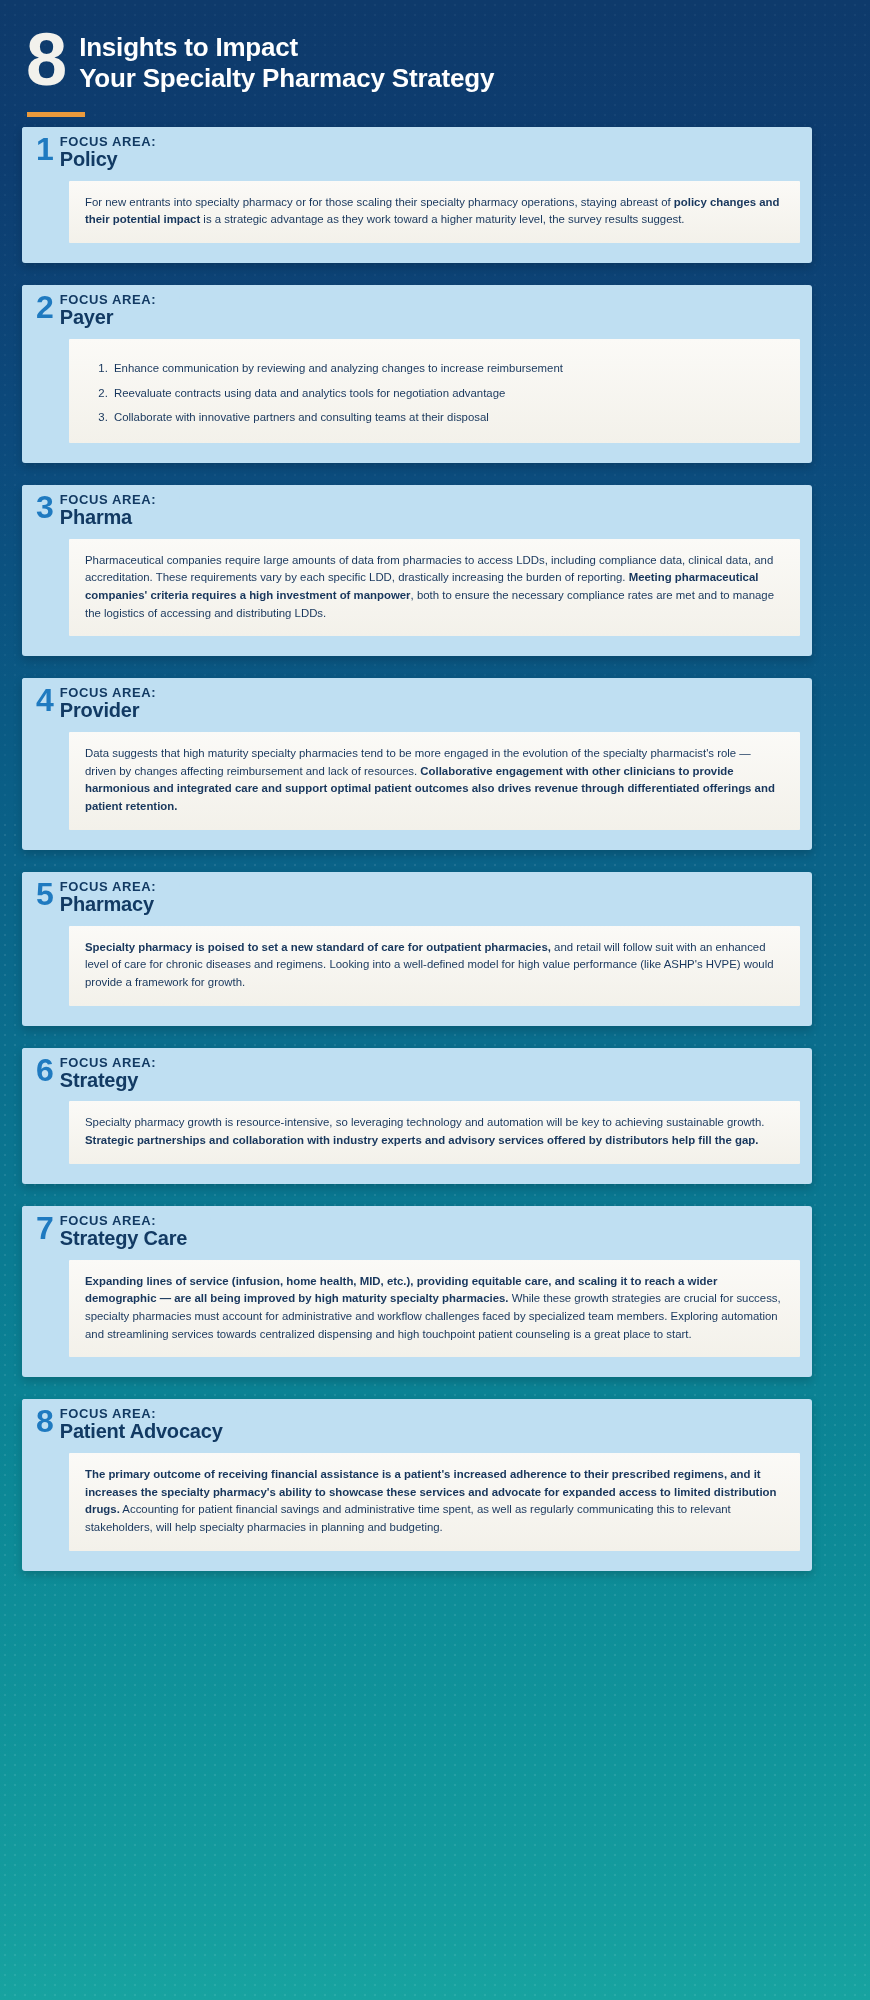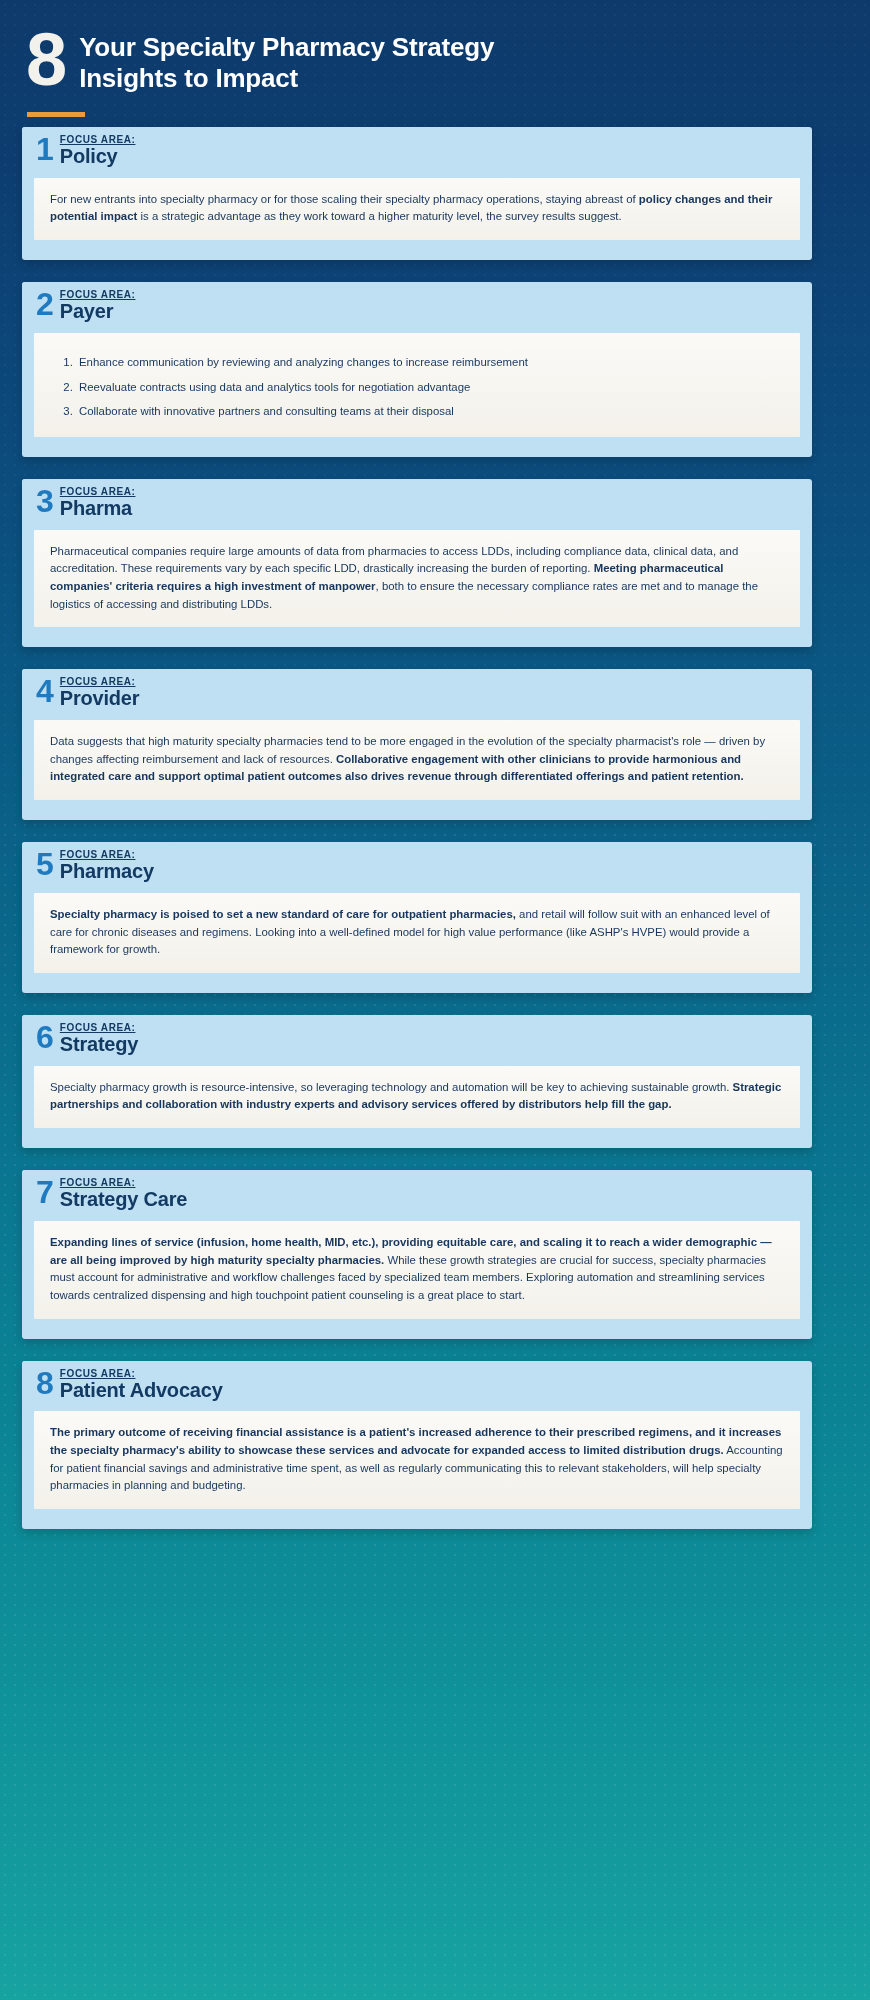--- a/index.html
+++ b/index.html
@@ -131,41 +131,41 @@
   .card-num {
     font-size: 32px;
     font-weight: 700;
     color: #1f7ac0;
     line-height: 0.94;
     margin-right: 7px;
     letter-spacing: -1px;
   }
   .tab-text { padding-top: 1px; }
   .focus-label {
-    font-size: 10px;
+    font-size: 13px;
     font-weight: 700;
     letter-spacing: 0.6px;
     color: #123a63;
     line-height: 1;
     margin-bottom: 1px;
-    text-decoration: underline;
   }
   .focus-name {
     font-size: 20px;
     font-weight: 700;
     color: #123a63;
     line-height: 1.04;
     letter-spacing: -0.2px;
     white-space: nowrap;
   }
 
   
   .card-body-wrap {
     padding: 8px 12px;
     margin-top: -1px;
+    margin-left: 35px;
   }
 
   .card-body {
     background: linear-gradient(180deg,#fbfaf7 0%, #f3f1ea 100%);
     padding: 13px 16px 14px 16px;
     border-radius: 1px;
   }
 
   .card-body p {
     font-size: 11.4px;
@@ -192,22 +192,22 @@
 </head>
 <body>
 
 <div class="page">
   <div class="dots-top"></div>
   <div class="dots"></div>
 
   <div class="header">
     <div class="big-number">8</div>
     <div class="header-titles">
+      <div class="header-line">Insights to Impact</div>
       <div class="header-line">Your Specialty Pharmacy Strategy</div>
-      <div class="header-line">Insights to Impact</div>
     </div>
   </div>
   <div class="rule"></div>
 
   <div class="cards" id="cards-container">
       <div class="card">
         <div class="card-panel"><div class="card-tab">
             <div class="card-num">1</div>
             <div class="tab-text">
               <div class="focus-label">FOCUS AREA:</div>

